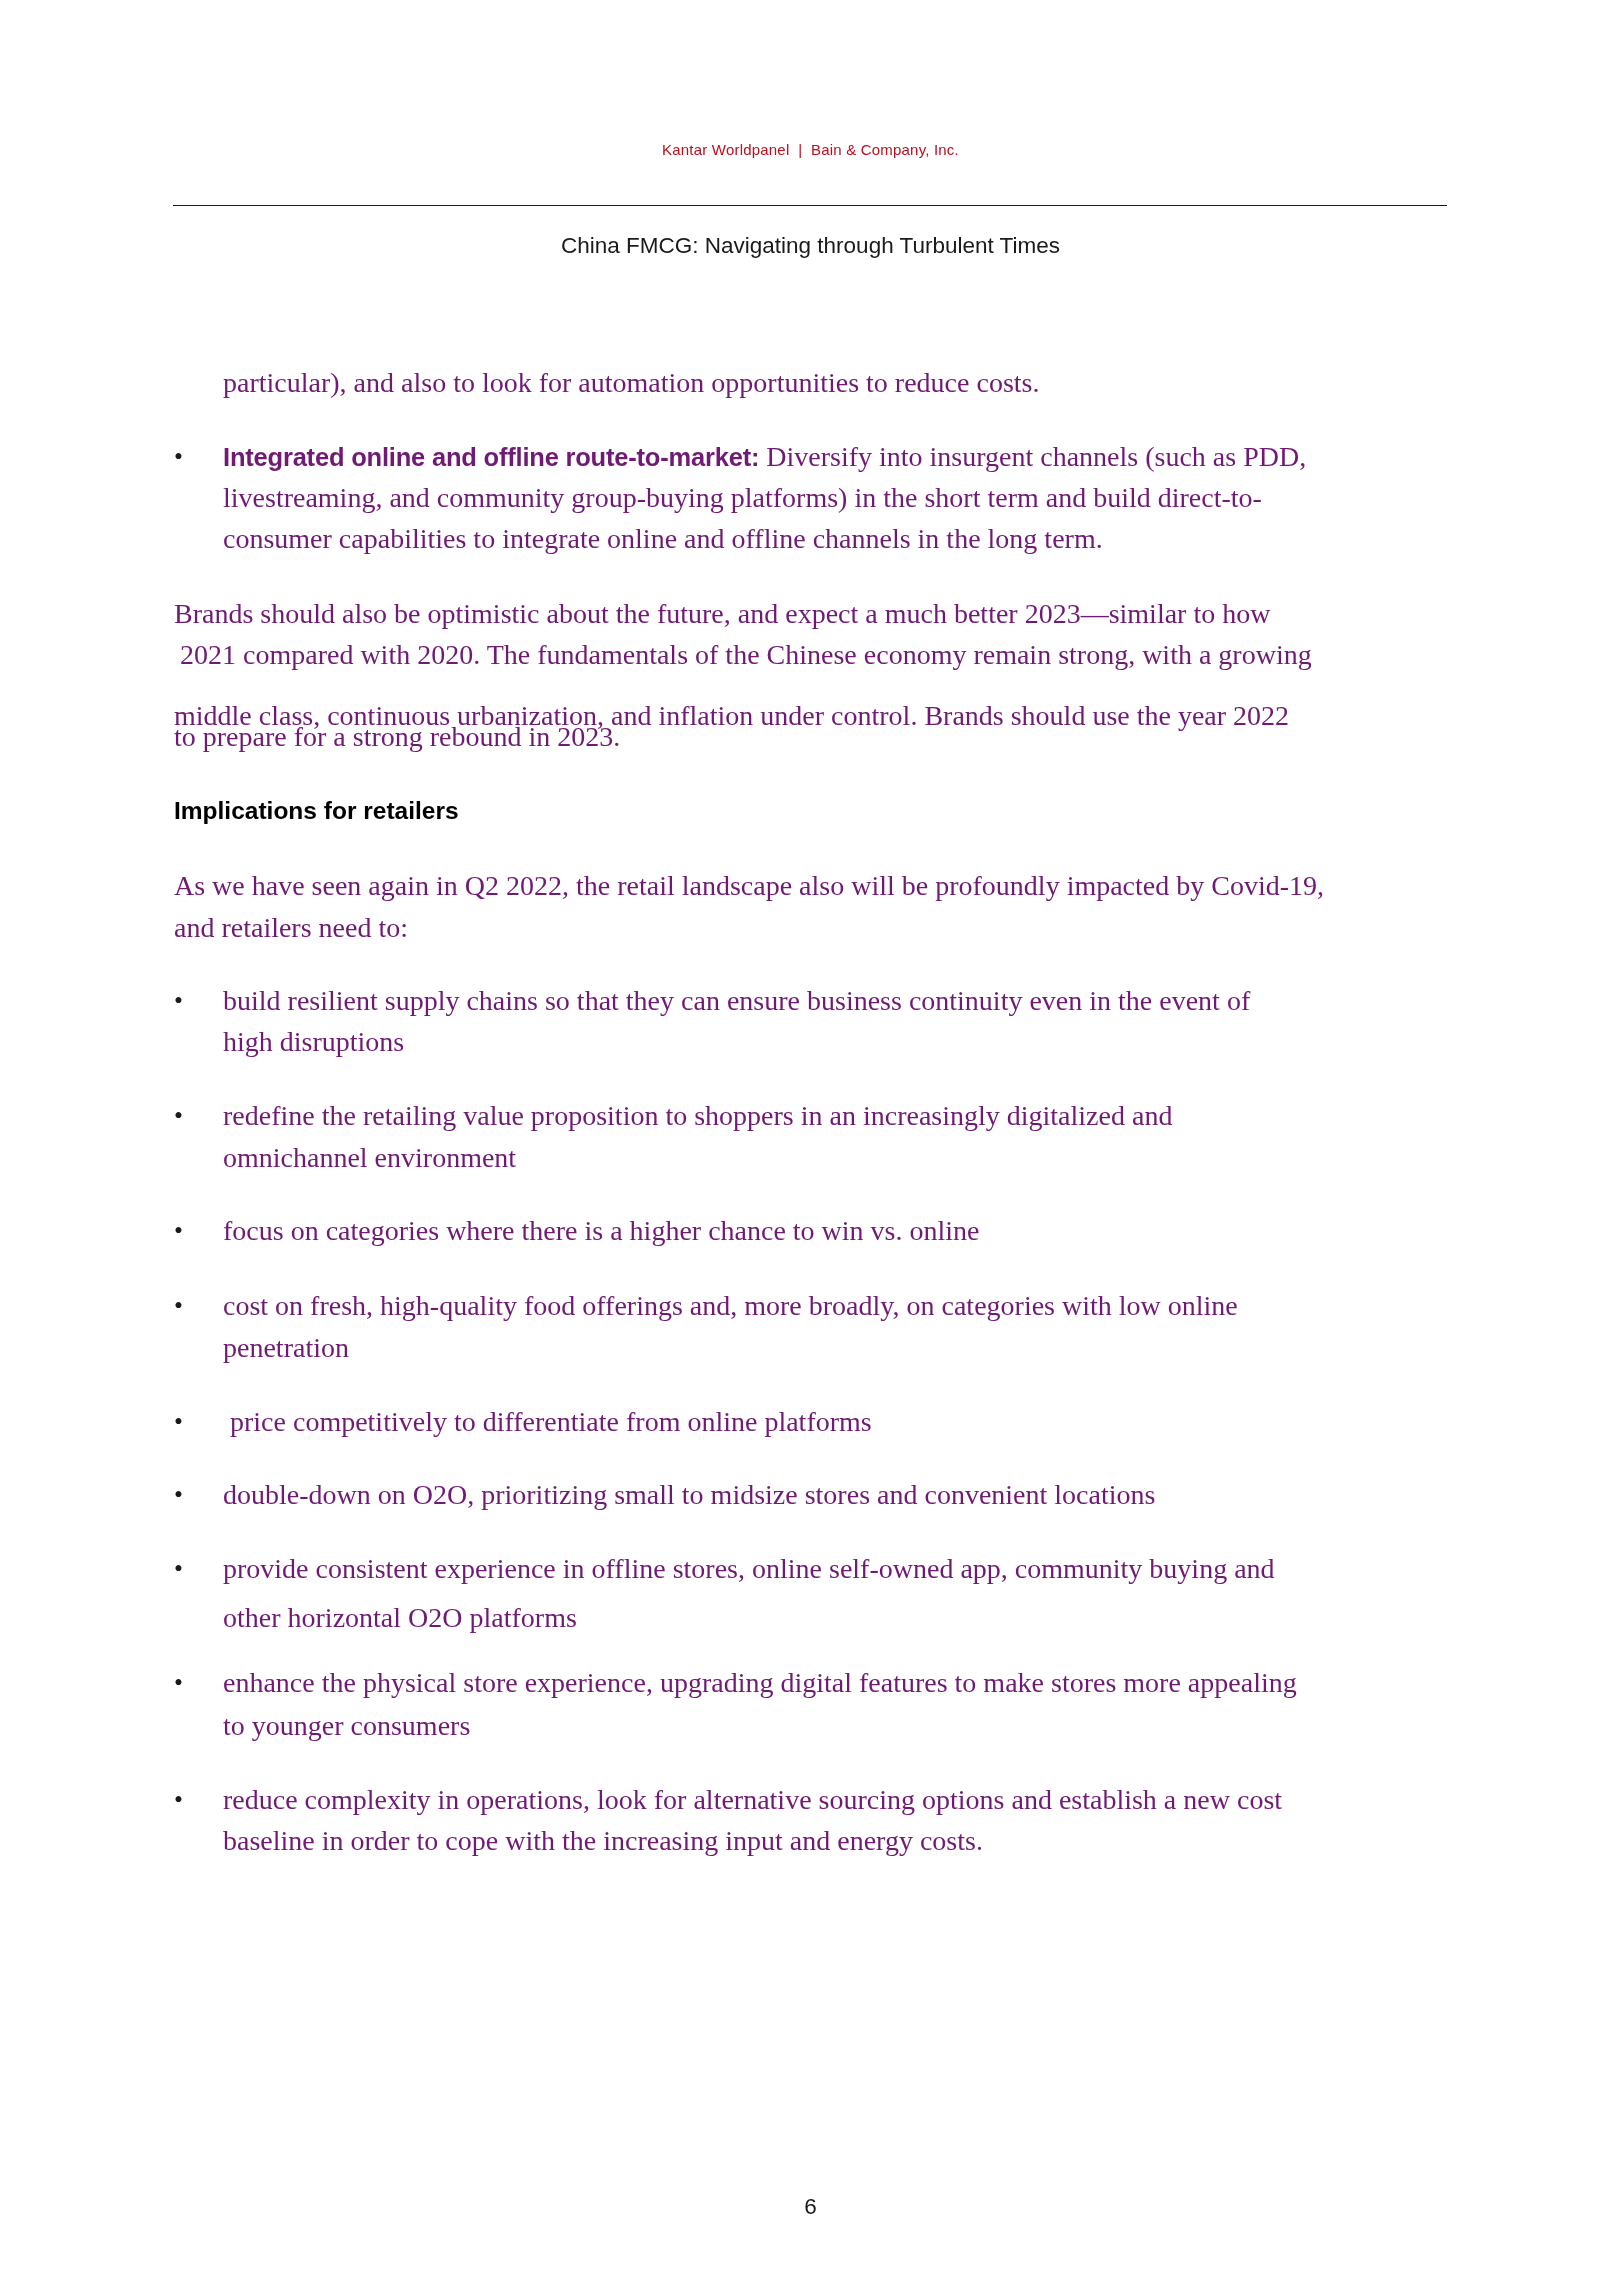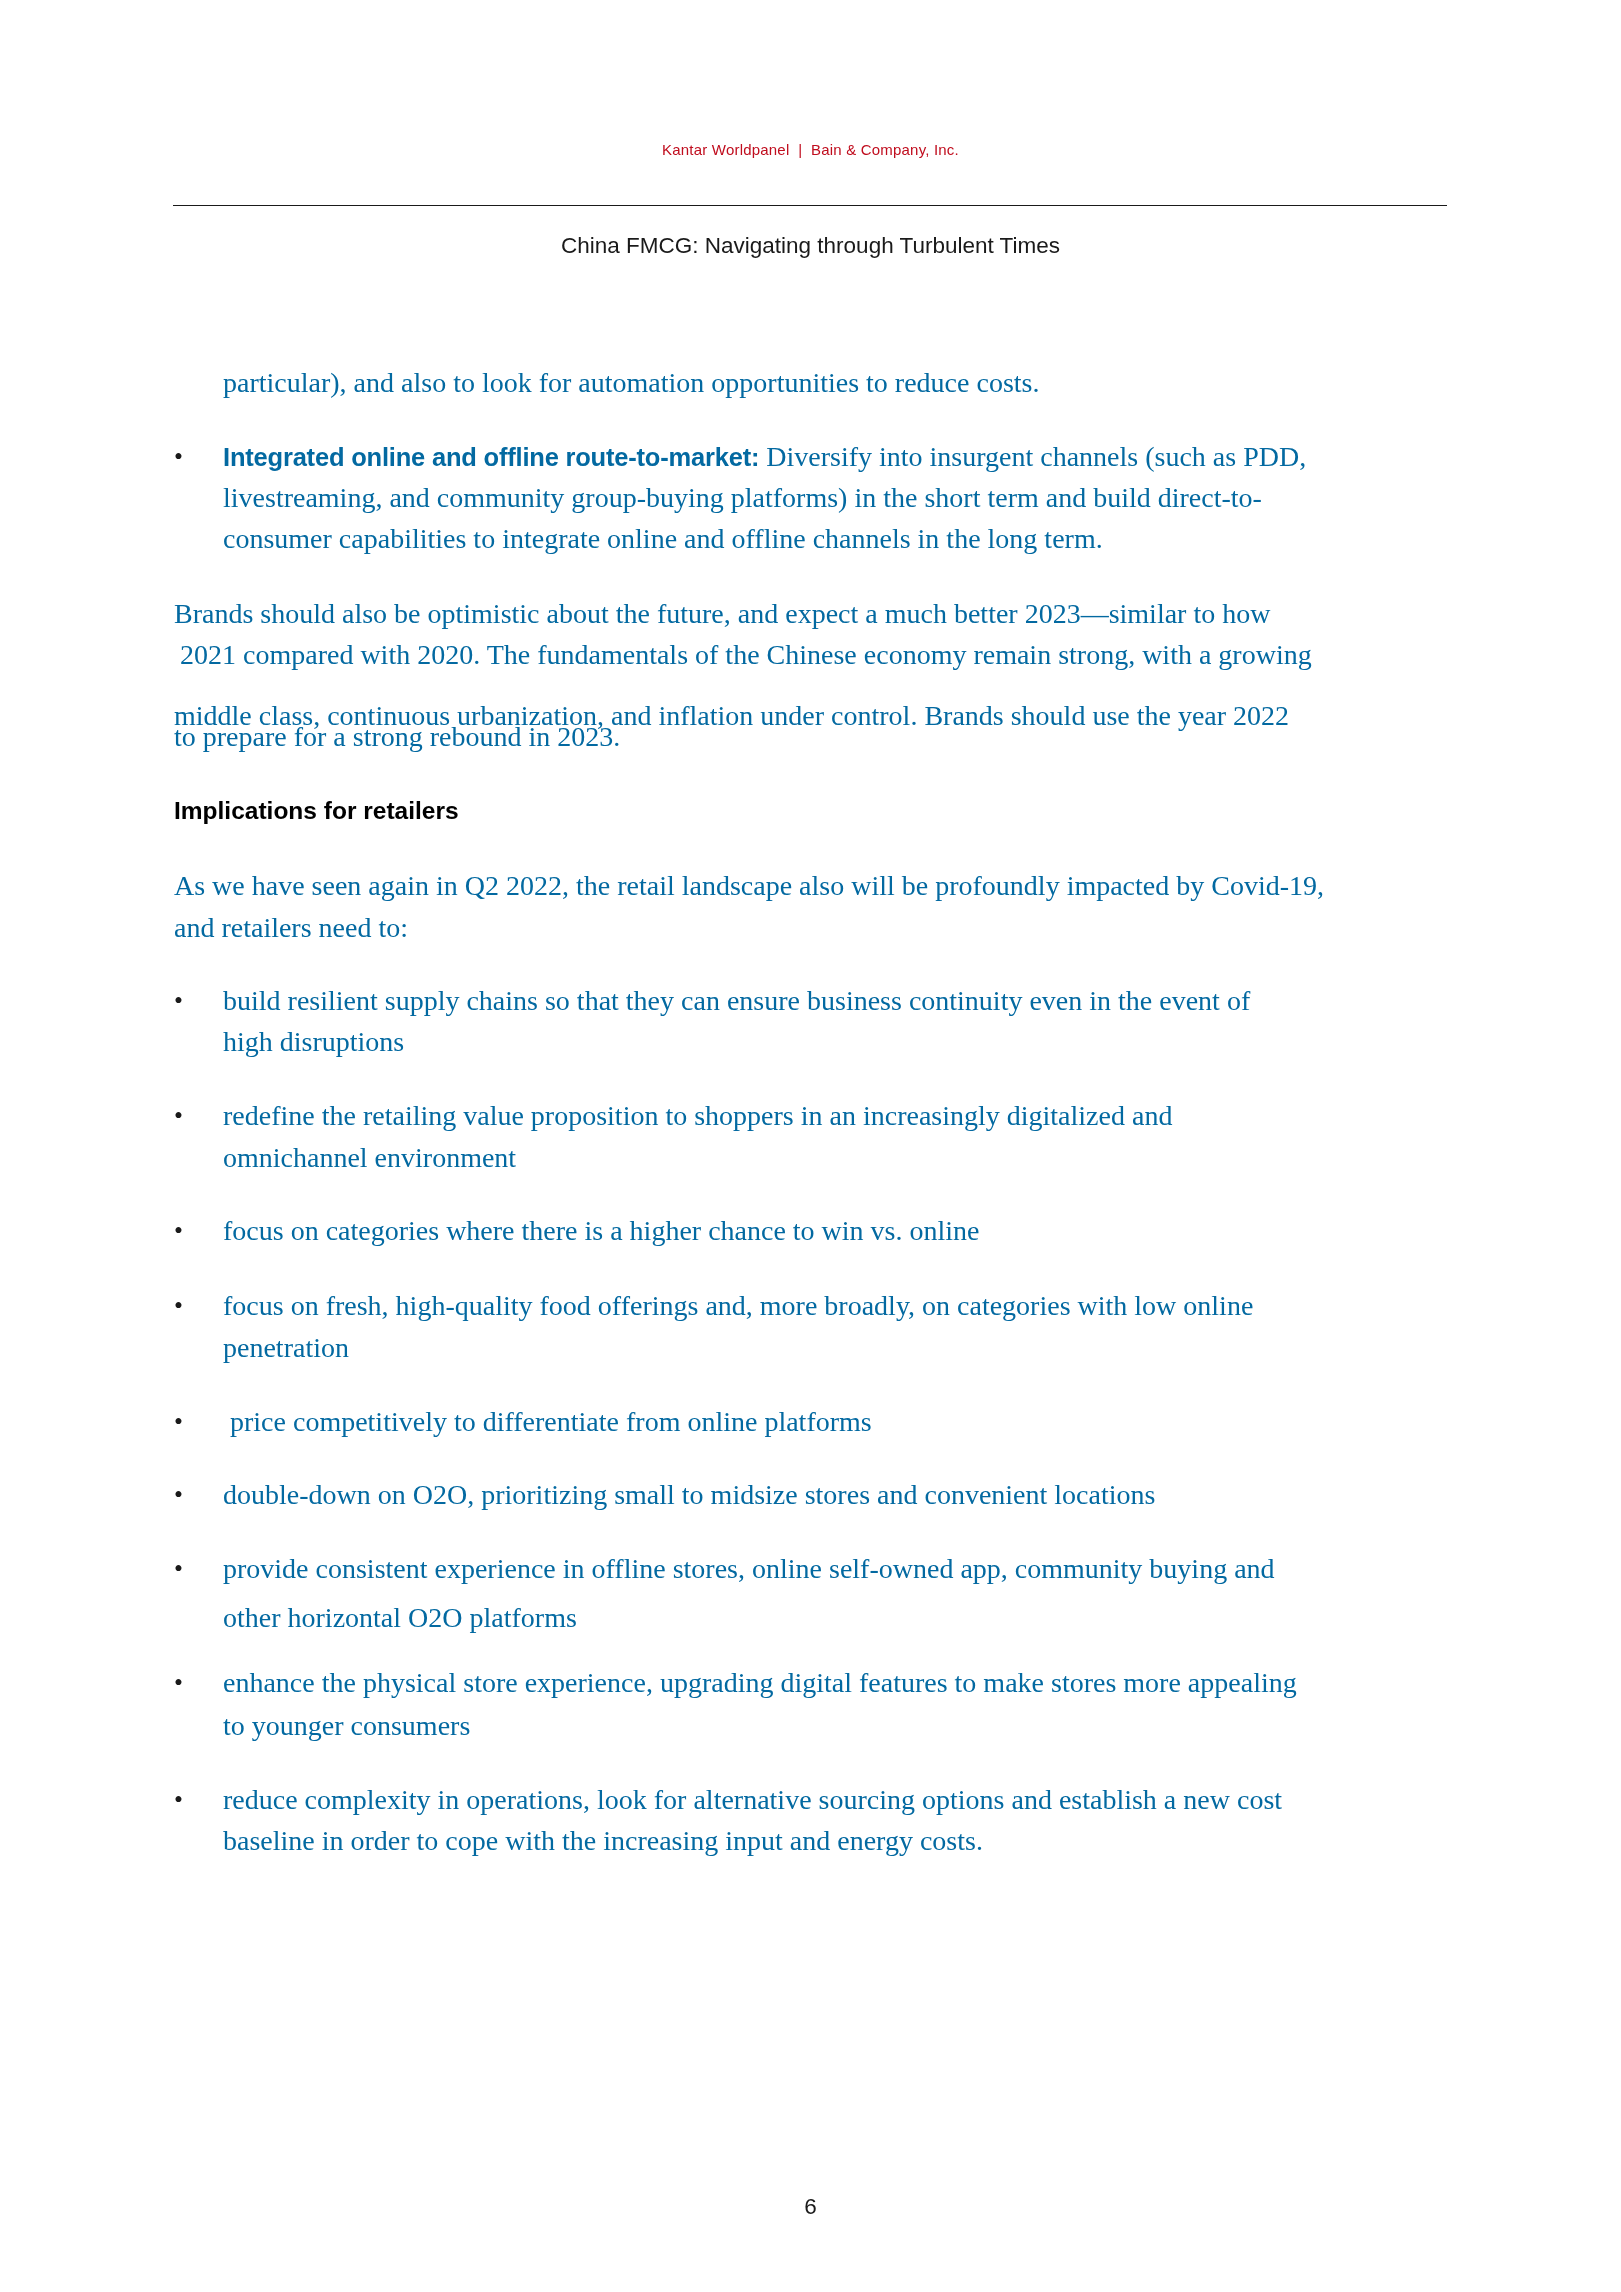--- a/index.html
+++ b/index.html
@@ -9,21 +9,21 @@
     left: 0; width: 1621px; text-align: center; top: 141px;
     font-family: "Liberation Sans", sans-serif; font-size: 15px; color: #c00d1e;
     letter-spacing: 0.2px;
   }
   .hdr-rule { position: absolute; left: 173px; top: 205px; width: 1274px; height: 0; border-top: 1.5px solid #1a1a1a; }
   .hdr-sub {
     left: 0; width: 1621px; text-align: center; top: 233px;
     font-family: "Liberation Sans", sans-serif; font-size: 22.5px; color: #1a1a1a;
   }
   .line {
-    font-family: "Liberation Serif", serif; font-size: 28px; color: #0369a1;
+    font-family: "Liberation Serif", serif; font-size: 28px; color: #701a75;
     line-height: 33px; height: 33px;
   }
   .line b { font-family: "Liberation Sans", sans-serif; font-weight: bold; font-size: 25.5px; letter-spacing: -0.2px; }
   .ind { left: 223px; }
   .flush { left: 174px; }
   .bullet {
     position: absolute; left: 174px; width: 9.8px; height: 9.8px;
     font-family: "Liberation Serif", serif; font-size: 25.5px; line-height: 33px; color: #1a1a1a;
   }
   .heading {
@@ -75,21 +75,21 @@
     <div class="bullet" style="top:1099px;">•</div>
     <div class="abs line ind" style="top:1099px;text-align:right;">redefine the retailing value proposition to shoppers in an increasingly digitalized and</div>
     <div class="abs line ind" style="top:1141px;">omnichannel environment</div>
   </div>
   <div>
     <div class="bullet" style="top:1214px;">•</div>
     <div class="abs line ind" style="top:1214px;">focus on categories where there is a higher chance to win vs. online</div>
   </div>
   <div>
     <div class="bullet" style="top:1289px;">•</div>
-    <div class="abs line ind" style="top:1289px;">focus on fresh, high-quality food offerings and, more broadly, on categories with low online</div>
+    <div class="abs line ind" style="top:1289px;">cost on fresh, high-quality food offerings and, more broadly, on categories with low online</div>
     <div class="abs line ind" style="top:1331px;">penetration</div>
   </div>
   <div>
     <div class="bullet" style="top:1405px;">•</div>
     <div class="abs line ind" style="top:1405px; white-space:pre;"> price competitively to differentiate from online platforms</div>
   </div>
   <div>
     <div class="bullet" style="top:1478px;">•</div>
     <div class="abs line ind" style="top:1478px;">double-down on O2O, prioritizing small to midsize stores and convenient locations</div>
   </div>

